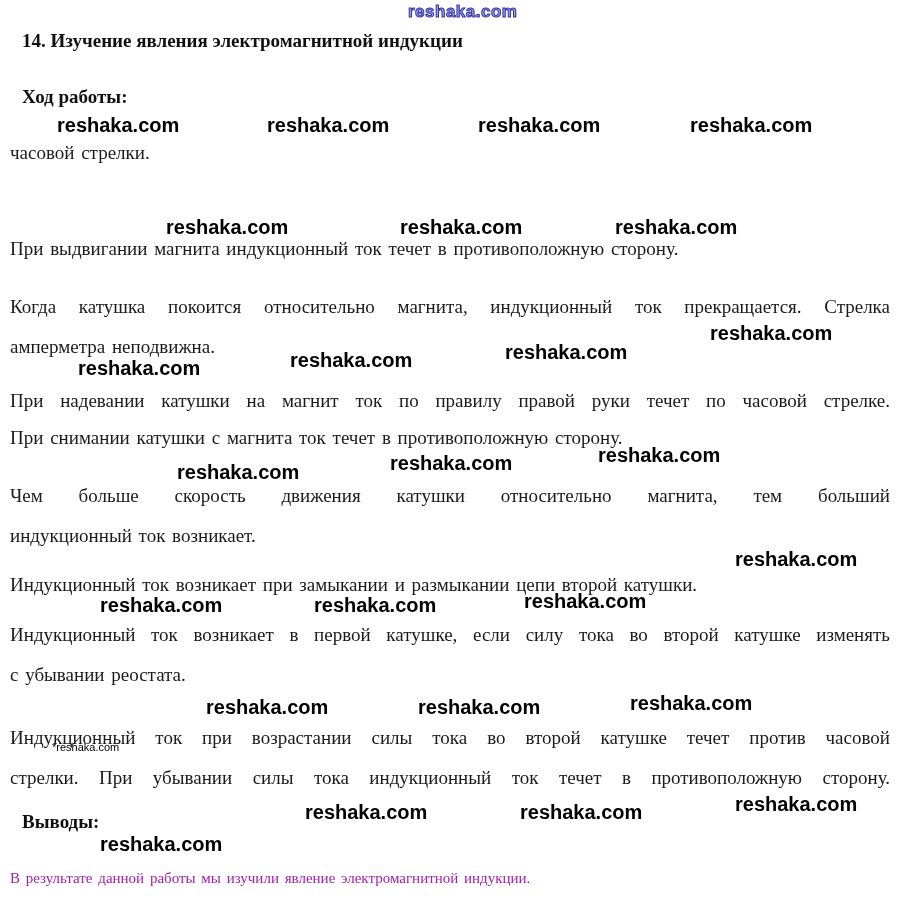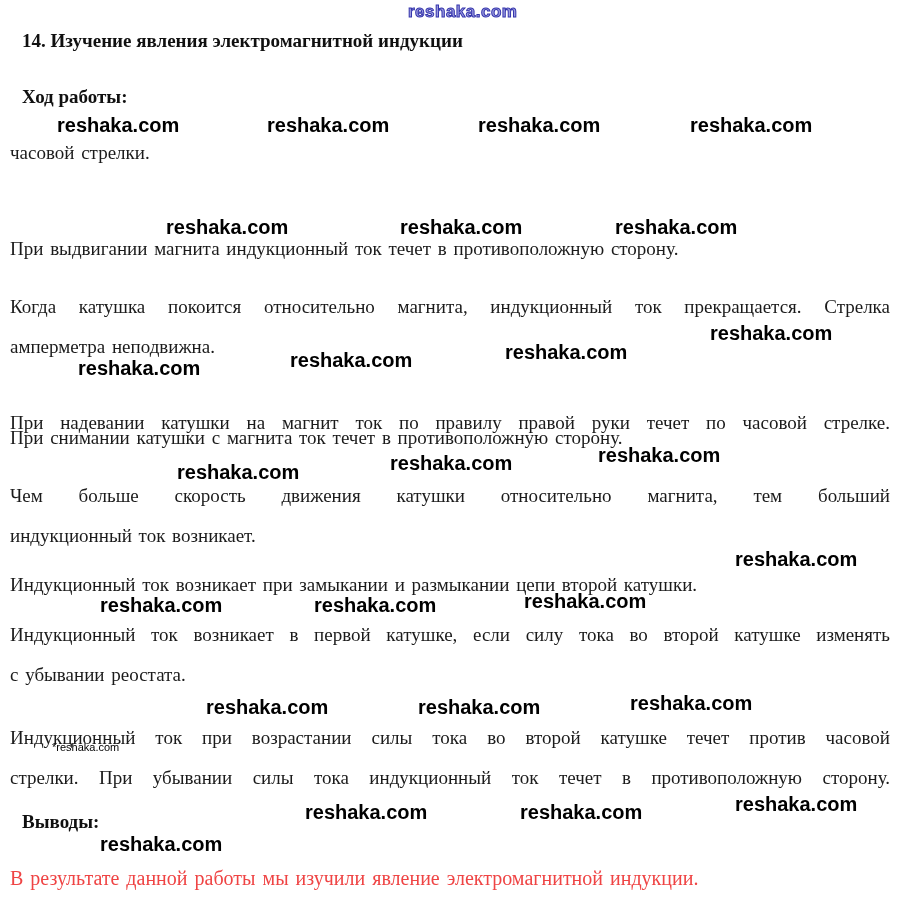--- a/index.html
+++ b/index.html
@@ -20,25 +20,25 @@
   }
   .title { top:30px; }
   .h-procedure { top:86px; }
   .h-conclusions { top:811px; }
   .para {
     position:absolute; left:10px; width:880px;
     font-size:19px; line-height:40px; color:#1b1b1b; word-spacing:2px;
   }
   .line { text-align:justify; text-align-last:justify; }
   .line.last { text-align-last:left; }
-  .p1{top:133px} .p2{top:229px} .p3{top:287px} .p4{top:403px} .p5{top:418px}
+  .p1{top:133px} .p2{top:229px} .p3{top:287px} .p4{top:381px} .p5{top:418px}
   .p6{top:476px} .p7{top:565px} .p8{top:615px} .p9{top:718px}
   .conclusion {
     position:absolute; left:10px; top:863px; width:880px;
-    font-size:20px; line-height:30px; color:#ef4444; word-spacing:2px;
+    font-size:15px; line-height:30px; color:#a21caf; word-spacing:2px;
   }
   .wm {
     position:absolute; font-family:"Liberation Sans", sans-serif;
     font-weight:700; font-size:20px; color:#000000; white-space:nowrap;
     line-height:1.15;
   }
   .wm.tiny { font-weight:400; color:#222222; }
 </style>
 </head>
 <body>

